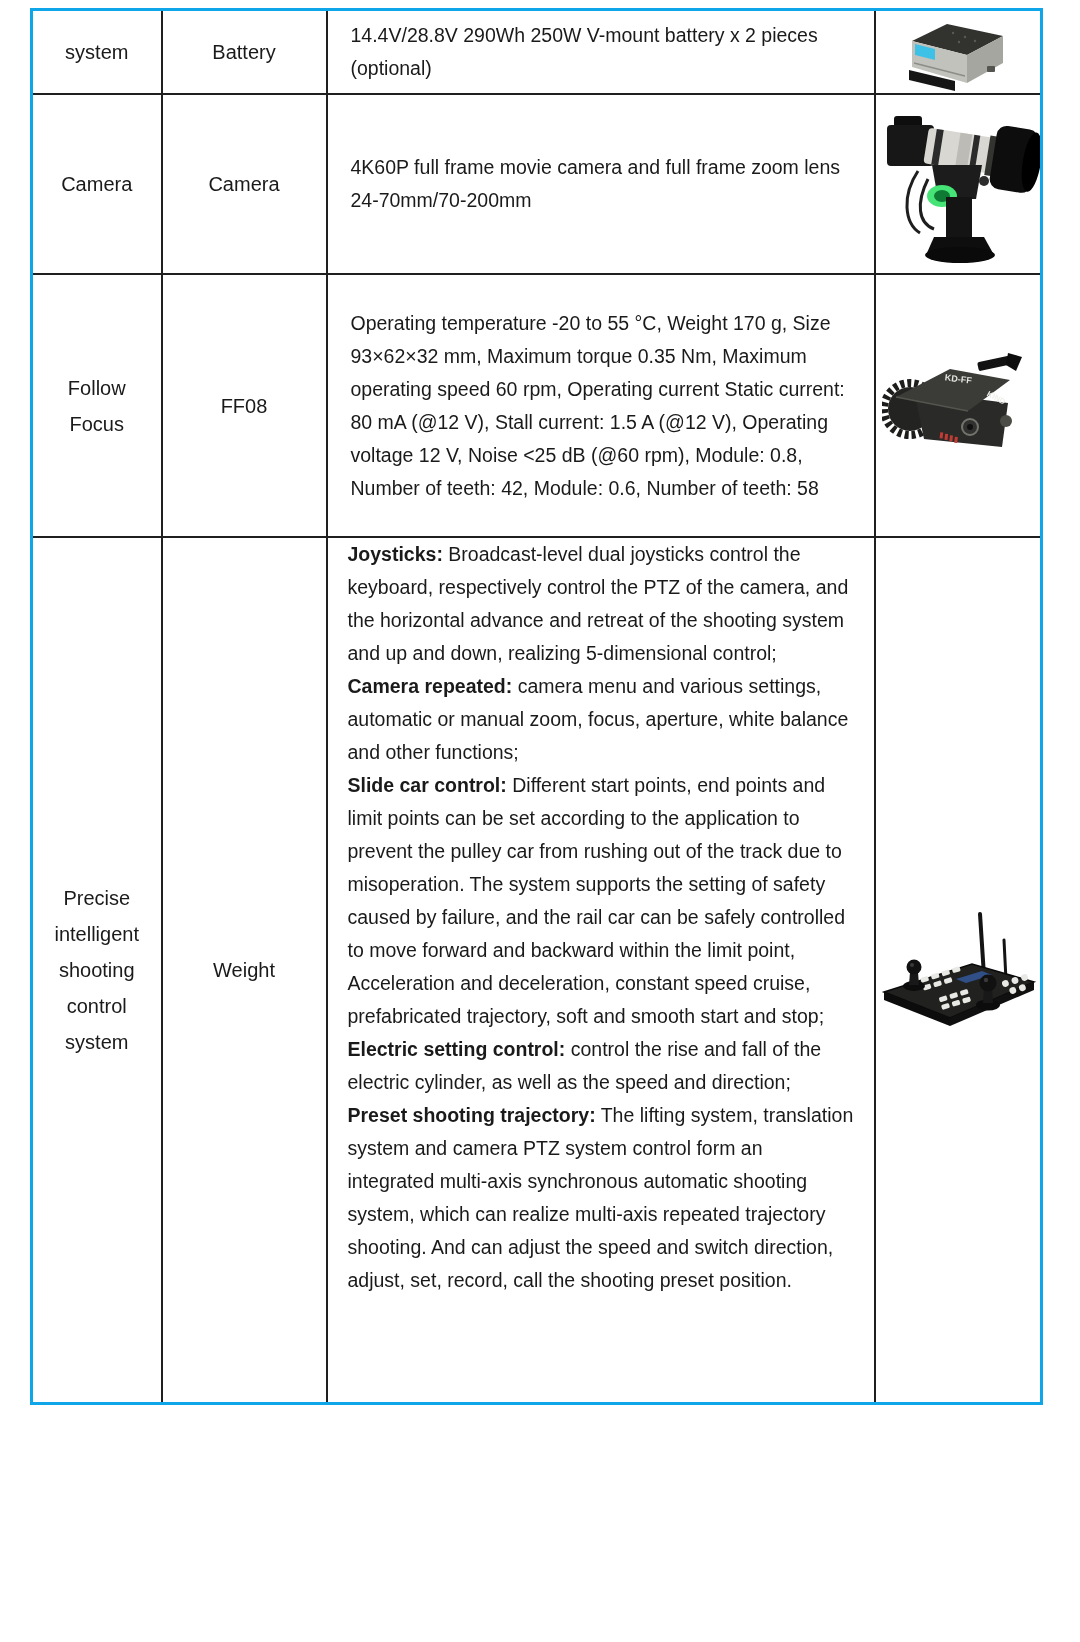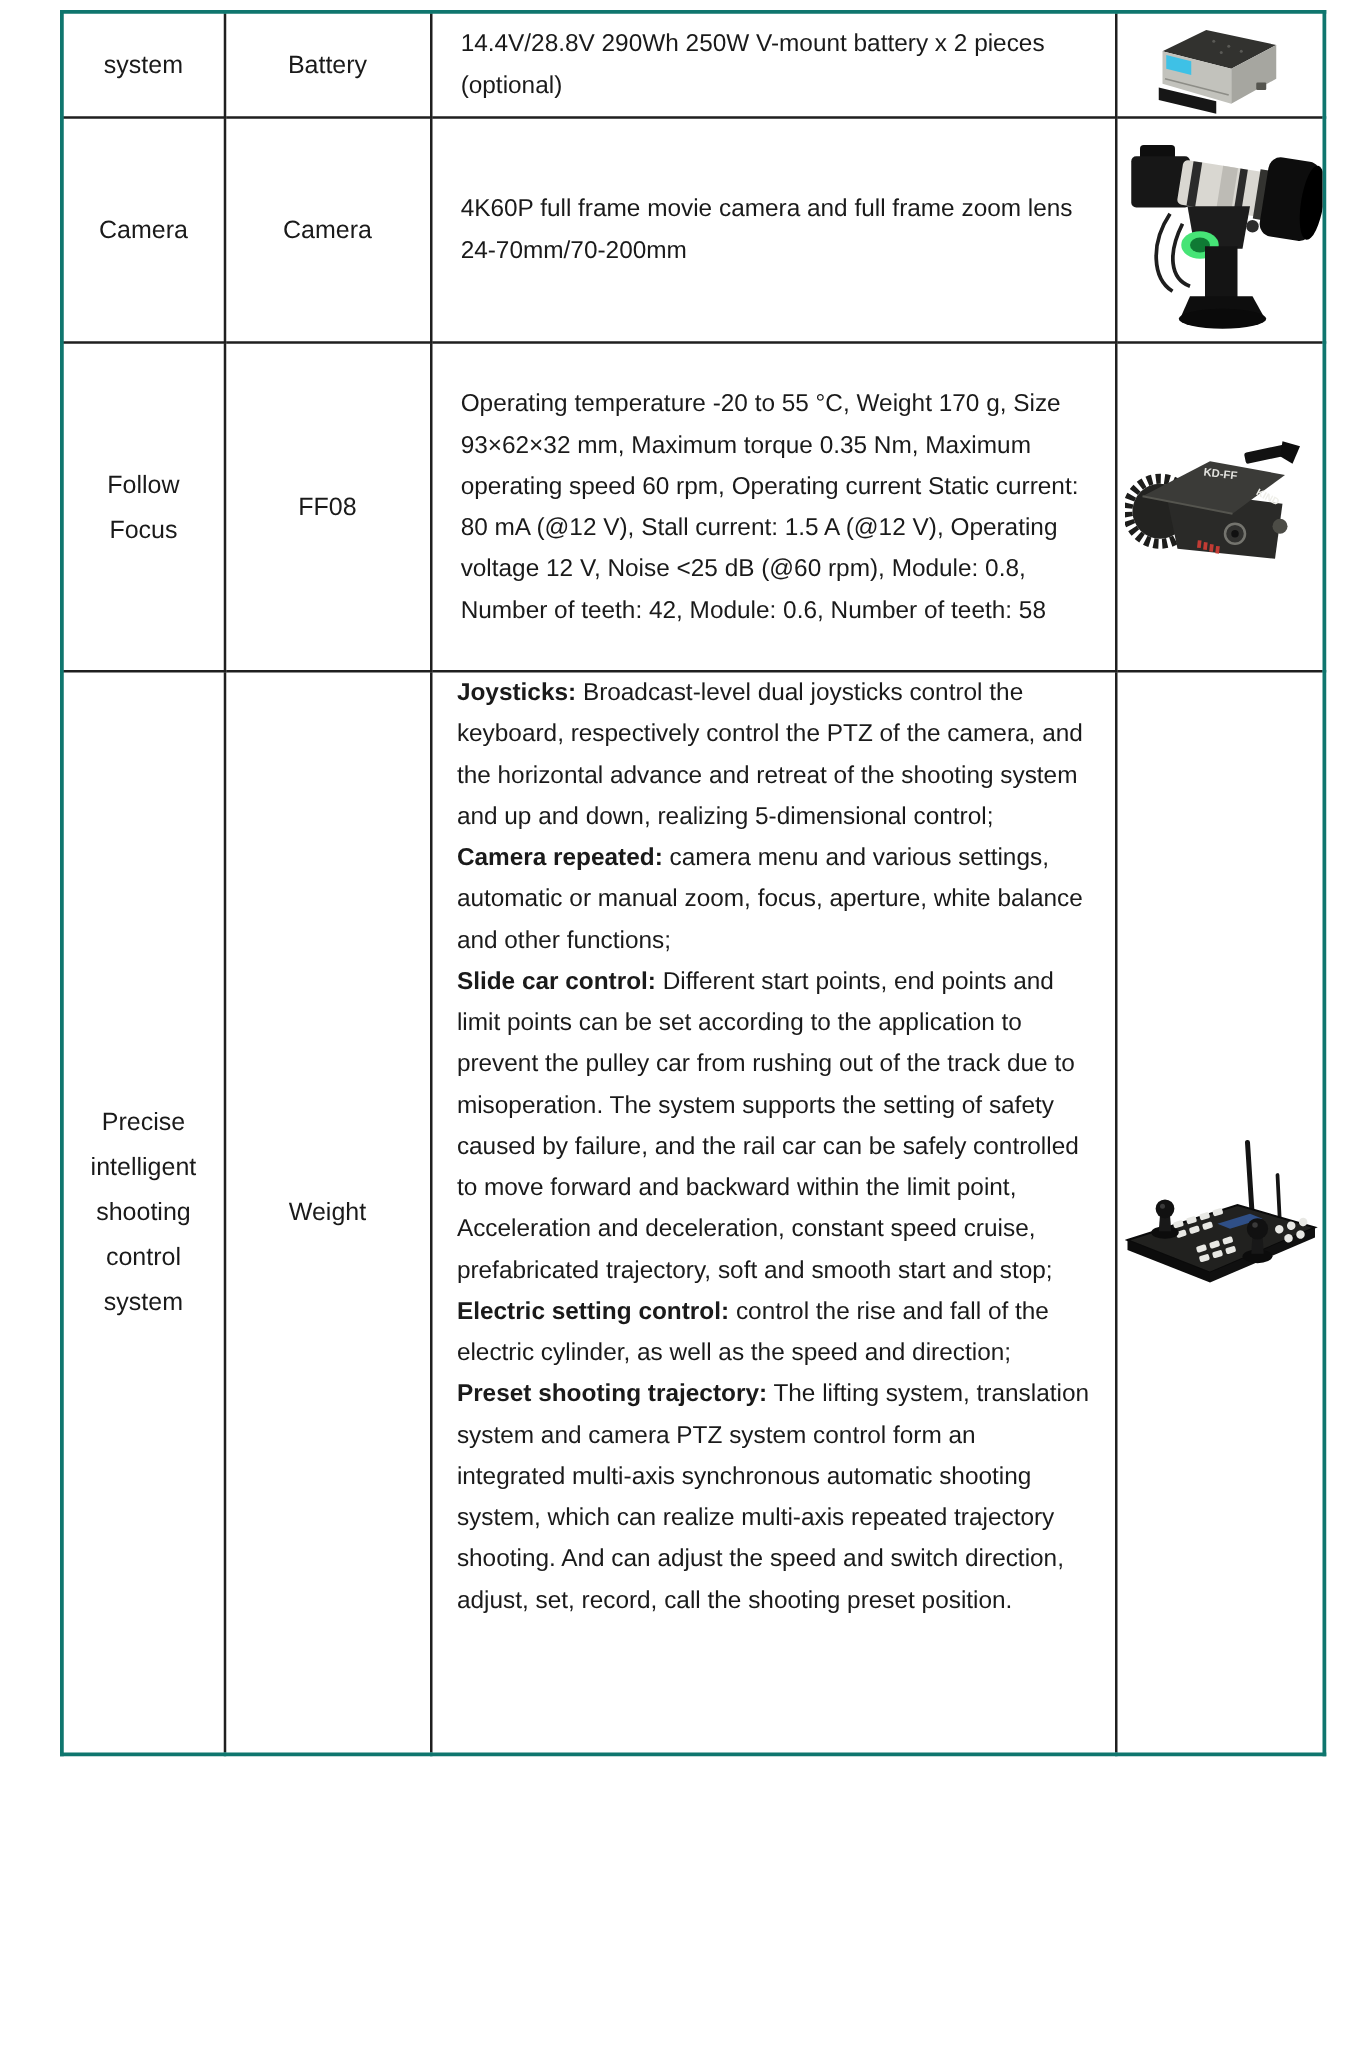--- a/index.html
+++ b/index.html
@@ -10,27 +10,27 @@
   body {
     width: 1080px;
     height: 1642px;
     position: relative;
     overflow: hidden;
     font-family: "Liberation Sans", sans-serif;
     color: #1a1a1a;
   }
   table.spec-table {
     position: absolute;
-    left: 48px;
+    left: 30px;
     top: 8px;
     width: 1010px;
     height: 1397px;
     border-collapse: collapse;
     table-layout: fixed;
-    border: 3px solid #0f766e;
+    border: 3px solid #0ea5e9;
   }
   table.spec-table td {
     border: 2px solid #1f1f1f;
     vertical-align: middle;
     padding: 0;
     overflow: hidden;
   }
   tr.row-battery      { height: 74px; }
   tr.row-camera       { height: 180px; }
   tr.row-followfocus  { height: 263px; }

